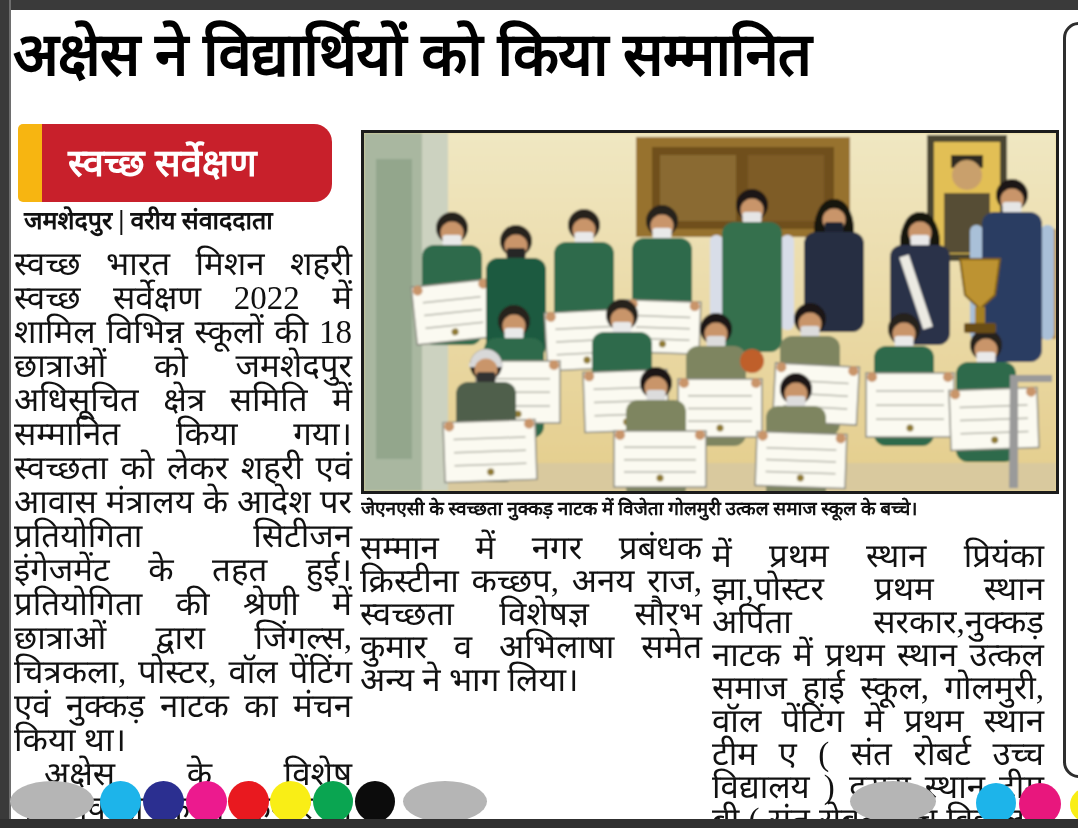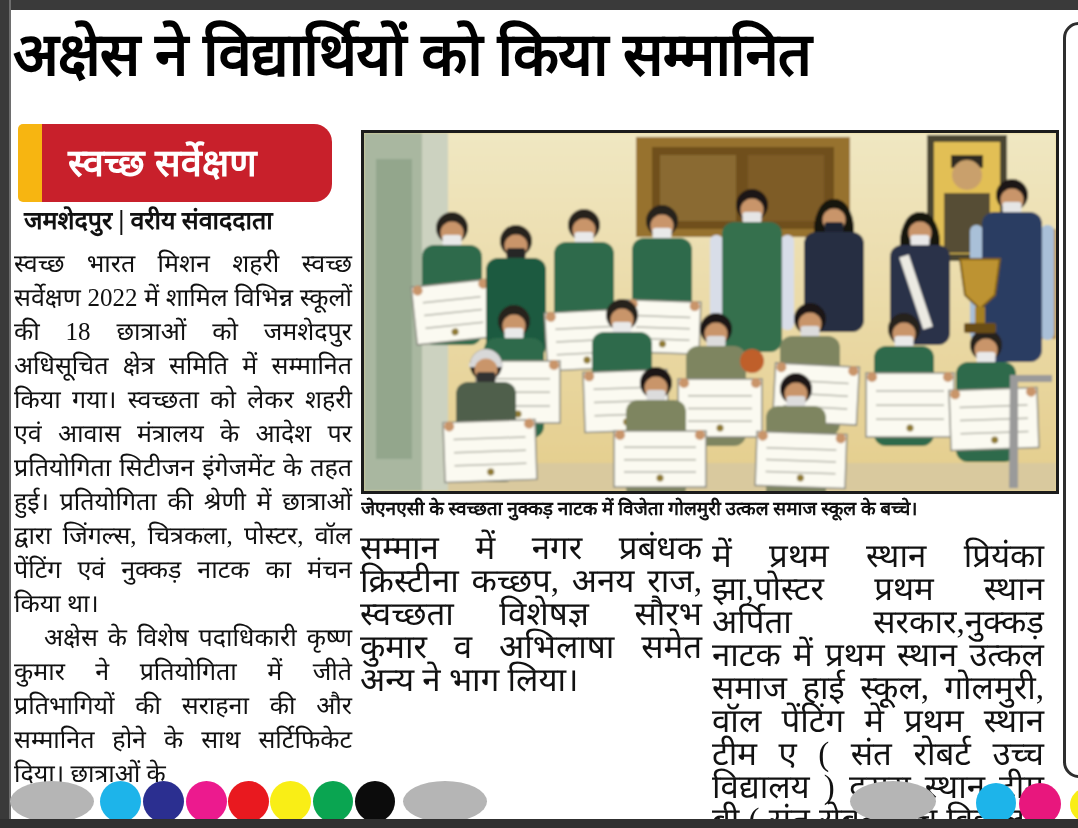--- a/index.html
+++ b/index.html
@@ -34,21 +34,21 @@
 
   .byline{
     position:absolute;left:18px;top:202px;width:330px;
     font-size:25px;font-weight:bold;white-space:nowrap;
     font-family:Liberation Serif, serif;
     margin-left:6px;
   }
   .byline-sep{font-weight:900;padding:0 6px;font-size:28px;}
 
   .left-col{position:absolute;left:14px;top:247px;width:338px;}
-  .left-col p{margin:0;font-size:25px;line-height:34px;text-align:justify;}
+  .left-col p{margin:0;font-size:33px;line-height:34px;text-align:justify;}
   .left-col p.indent{text-indent:30px;}
 
   .photo{
     position:absolute;left:361px;top:130px;width:692px;height:358px;margin:0;
     border:3px solid #1c1c1c;background:#ead893;
   }
   .photo svg{display:block;width:100%;height:100%;}
 
   .caption{
     position:absolute;left:361px;top:495px;width:698px;

